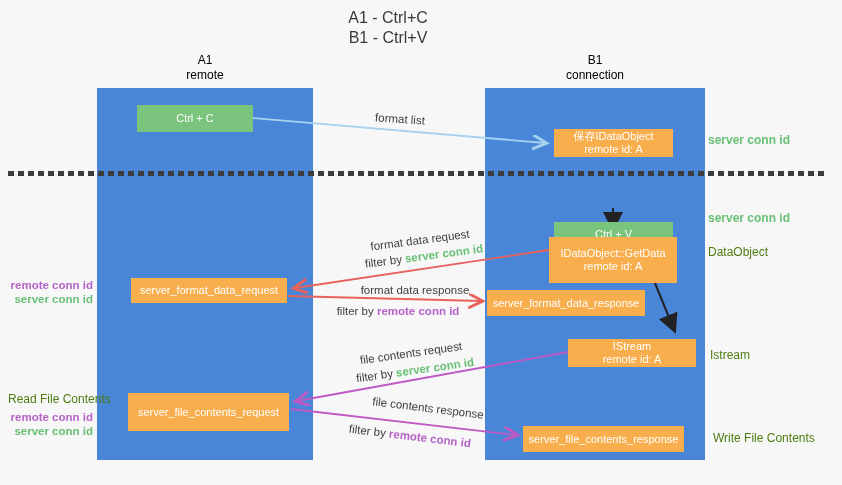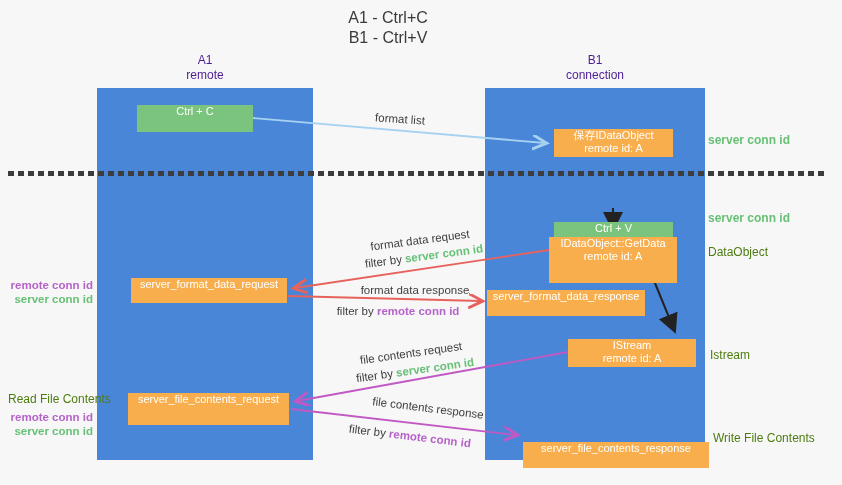--- a/index.html
+++ b/index.html
@@ -7,31 +7,31 @@
   #canvas{position:relative;width:842px;height:485px;background:#f7f7f8;overflow:hidden;}
 
   .title{position:absolute;left:288px;top:8px;width:200px;text-align:center;
          font-size:16px;line-height:20px;color:#3a3a3a;}
 
   .lane{position:absolute;top:88px;height:372px;background:#4a86d8;z-index:1;}
   .lane.left{left:97px;width:216px;}
   .lane.right{left:485px;width:220px;}
 
   .lane-header{position:absolute;top:53px;text-align:center;font-size:12px;
-               line-height:15px;color:#4c1d95;z-index:2;}
+               line-height:15px;color:#000000;z-index:2;}
   .lane-header.left{left:97px;width:216px;}
   .lane-header.right{left:485px;width:220px;}
 
   .dotted{position:absolute;left:8px;top:171px;width:820px;height:5px;z-index:3;
           background:repeating-linear-gradient(90deg,#3c3c3c 0 6px,transparent 6px 10px);}
 
   svg.arrows{position:absolute;left:0;top:0;z-index:4;}
 
   .box{position:absolute;display:flex;flex-direction:column;align-items:center;
-       justify-content:flex-start;color:#fff;font-size:11px;line-height:13px;
+       justify-content:center;color:#fff;font-size:11px;line-height:13px;
        text-align:center;z-index:5;}
   .box.green{background:#7bc47e;}
   .box.orange{background:#f8ae4c;}
 
   .lbl{position:absolute;font-size:11.5px;color:#3f3f3f;white-space:nowrap;z-index:6;
        transform-origin:center;}
   .lbl.center{transform:translate(-50%,-50%);}
   .rot-n7{transform:translate(-50%,-50%) rotate(-7.5deg);}
   .rot-n8{transform:translate(-50%,-50%) rotate(-8deg);}
   .rot-p4{transform:translate(-50%,-50%) rotate(4deg);}
@@ -117,25 +117,25 @@
 
   <div class="box orange" style="left:131px;top:278px;width:156px;height:25px;">
     <div>server_format_data_request</div>
   </div>
 
   <div class="box orange" style="left:568px;top:339px;width:128px;height:28px;">
     <div>IStream</div>
     <div>remote id: A</div>
   </div>
 
-  <div class="box orange" style="left:128px;top:393px;width:161px;height:32px;">
+  <div class="box orange" style="left:128px;top:393px;width:161px;height:38px;">
     <div>server_file_contents_request</div>
   </div>
 
-  <div class="box orange" style="left:523px;top:426px;width:186px;height:26px;margin-top:16px;">
+  <div class="box orange" style="left:523px;top:426px;width:161px;height:26px;">
     <div>server_file_contents_response</div>
   </div>
 
   <div class="lbl rot-p4" style="left:400px;top:119px;">format list</div>
 
   <div class="lbl rot-n7" style="left:420px;top:240px;">format data request</div>
   <div class="lbl rot-n7" style="left:424px;top:256px;">
     <span>filter by</span>
     <span class="green-txt">server conn id</span>
   </div>

